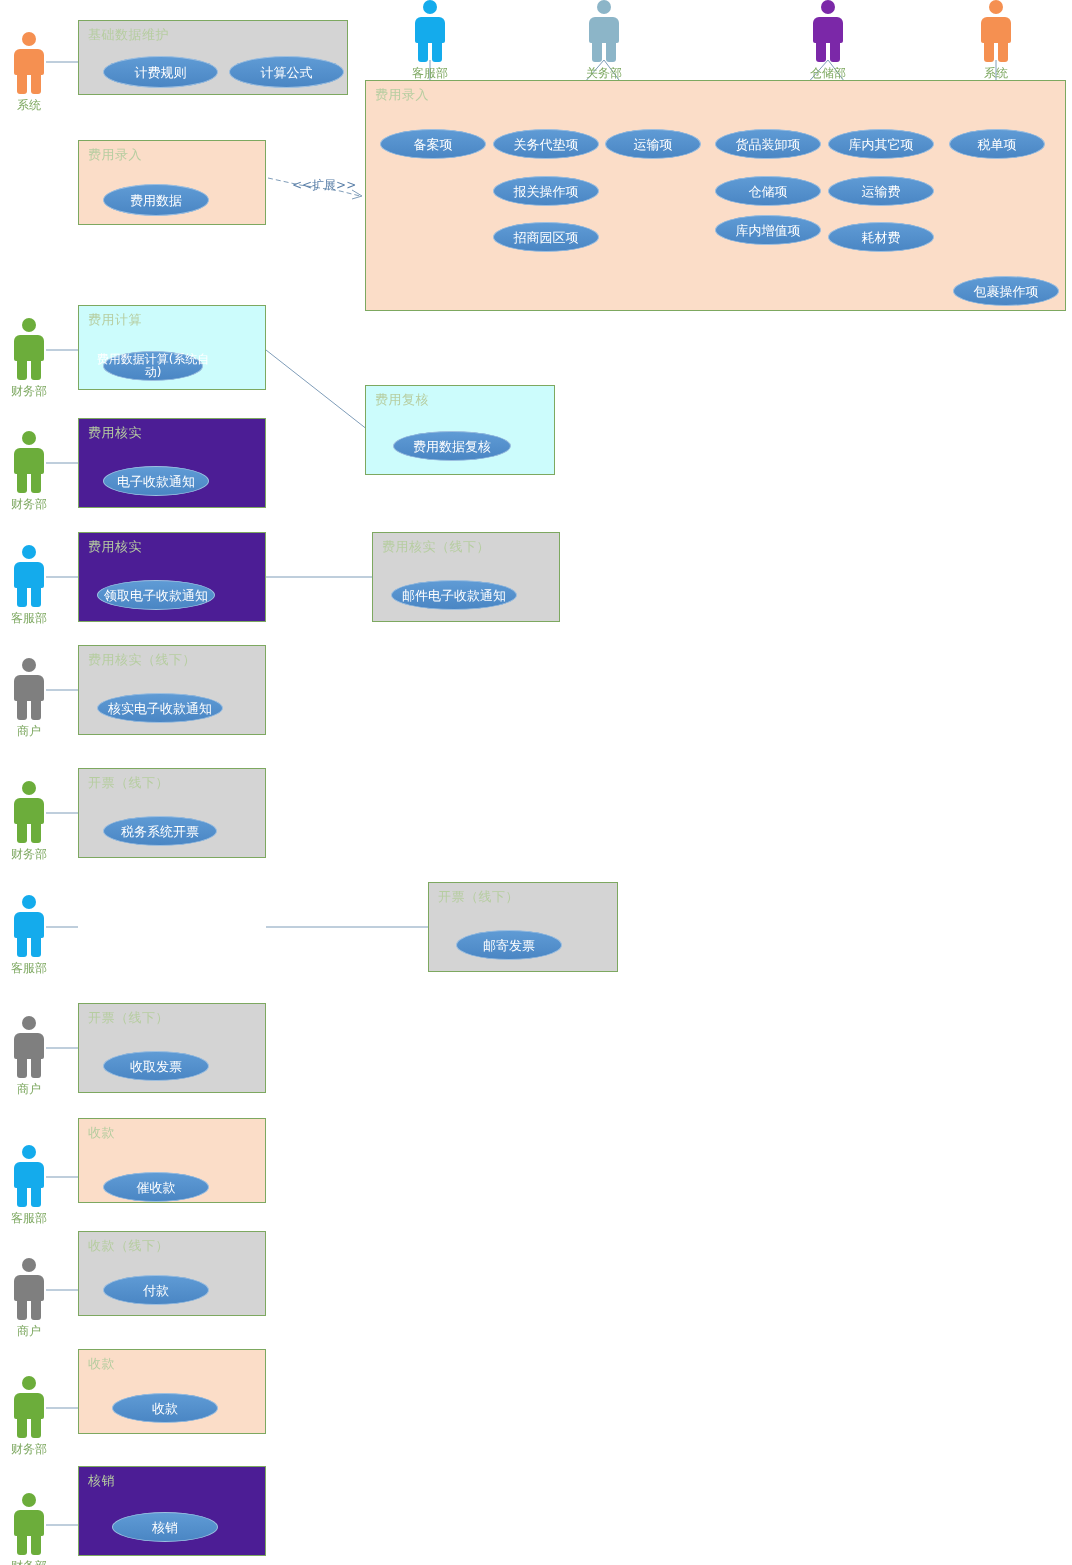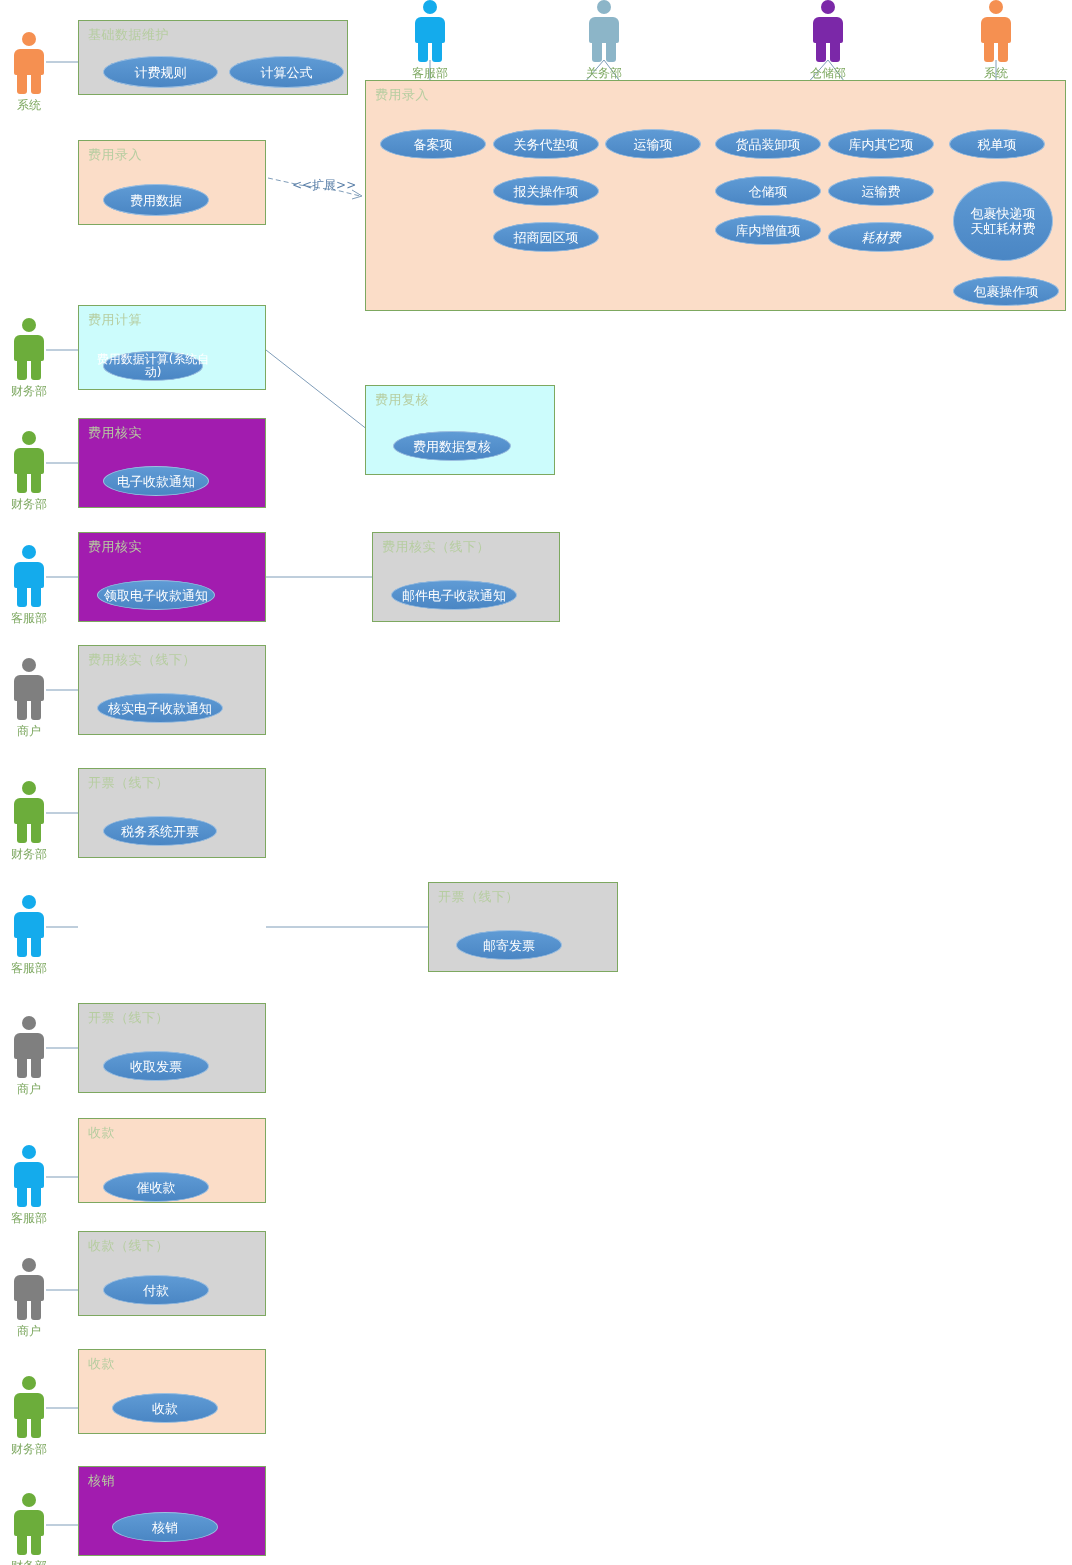--- a/index.html
+++ b/index.html
@@ -5,21 +5,21 @@
   html,body{margin:0;padding:0;background:#ffffff;}
   body{font-family:"DejaVu Sans","Liberation Sans",sans-serif;}
   #stage{position:relative;width:1072px;height:1565px;background:#fff;overflow:hidden;}
   svg#wires{position:absolute;left:0;top:0;width:1072px;height:1565px;pointer-events:none;}
 
   
   .pkg{position:absolute;border:1px solid #7DA860;box-sizing:border-box;}
   .pkg-title{position:absolute;left:9px;top:5px;font-size:13px;color:#B6CDA0;letter-spacing:.5px;white-space:nowrap;}
   .fill-grey{background:#D4D4D4;}
   .fill-orange{background:#FBDDC8;}
-  .fill-green{background:#a21caf;}
+  .fill-green{background:#4c1d95;}
   .fill-cyan{background:#CCFCFC;}
   .fill-blue{background:#DCE8F0;}
 
   
   .uc{position:absolute;border-radius:50%;background:#4D8DCB;
       background-image:linear-gradient(to bottom,#5f9bd5 0%,#4a86c4 100%);
       border:1px solid #9dbfe0;
       display:flex;align-items:center;justify-content:center;text-align:center;
       color:#ffffff;font-size:13px;line-height:15px;box-sizing:border-box;}
   .uc span{display:block;white-space:nowrap;}
@@ -279,32 +279,28 @@
 
     <div class="uc" style="left:127px;top:95px;width:106px;height:30px;justify-content:center;">
       <span>报关操作项</span>
       </div>
     <div class="uc" style="left:349px;top:95px;width:106px;height:30px;">
       <span>仓储项</span>
       </div>
     <div class="uc" style="left:462px;top:95px;width:106px;height:30px;">
       <span>运输费</span>
       </div>
-    <div class="uc wrap" style="left:587px;top:100px;width:100px;height:80px;">
-      <span style="white-space:pre-line;">包裹快递项
-天虹耗材费</span>
-      </div>
 
     <div class="uc" style="left:127px;top:141px;width:106px;height:30px;">
       <span>招商园区项</span>
       </div>
     <div class="uc" style="left:349px;top:134px;width:106px;height:30px;">
       <span>库内增值项</span>
       </div>
-    <div class="uc" style="left:462px;top:141px;width:106px;height:30px;font-style:italic;">
+    <div class="uc" style="left:462px;top:141px;width:106px;height:30px;">
       <span>耗材费</span>
       </div>
 
     <div class="uc" style="left:587px;top:195px;width:106px;height:30px;">
       <span>包裹操作项</span>
       </div>
   </div>
 
   <div class="pkg fill-cyan" style="left:78px;top:305px;width:188px;height:85px;">
     <div class="pkg-title">费用计算</div>

